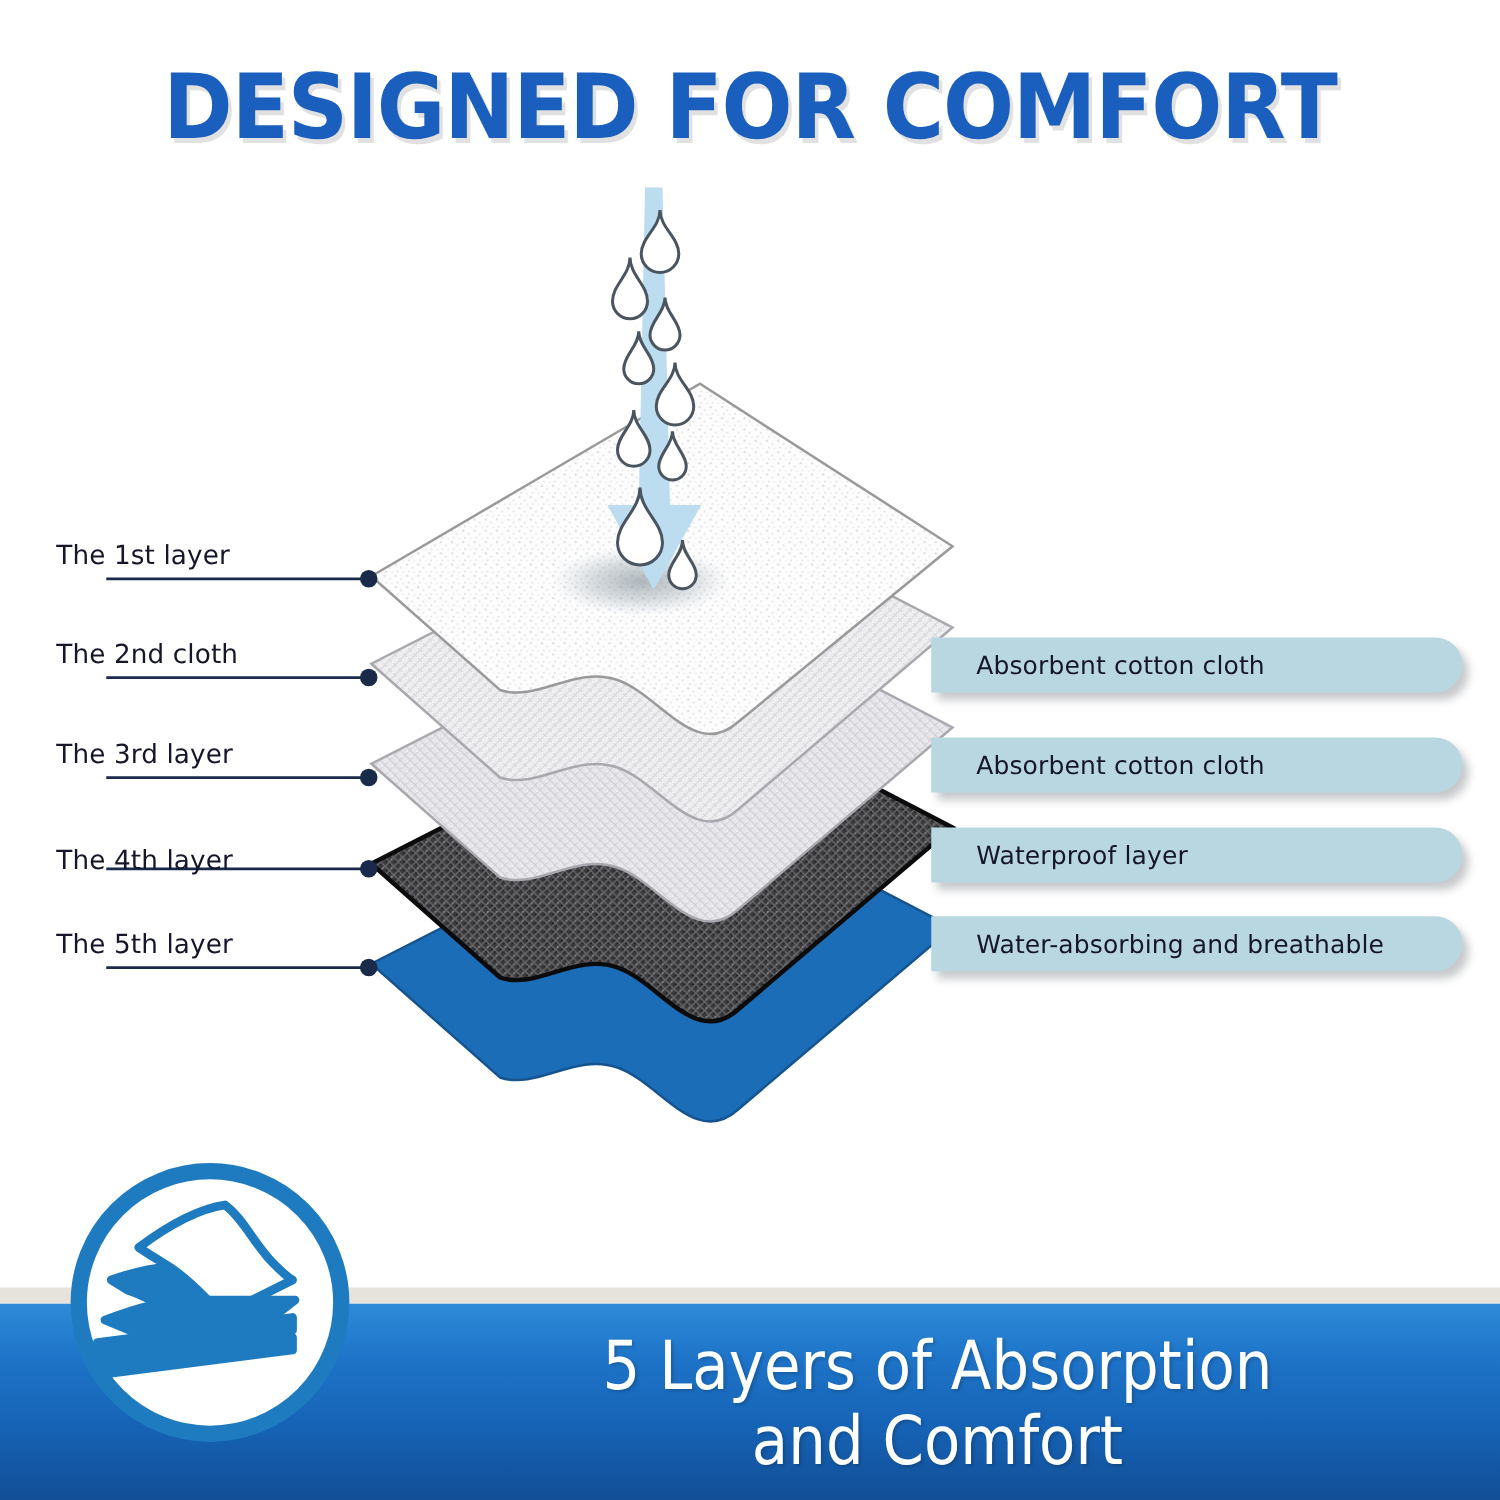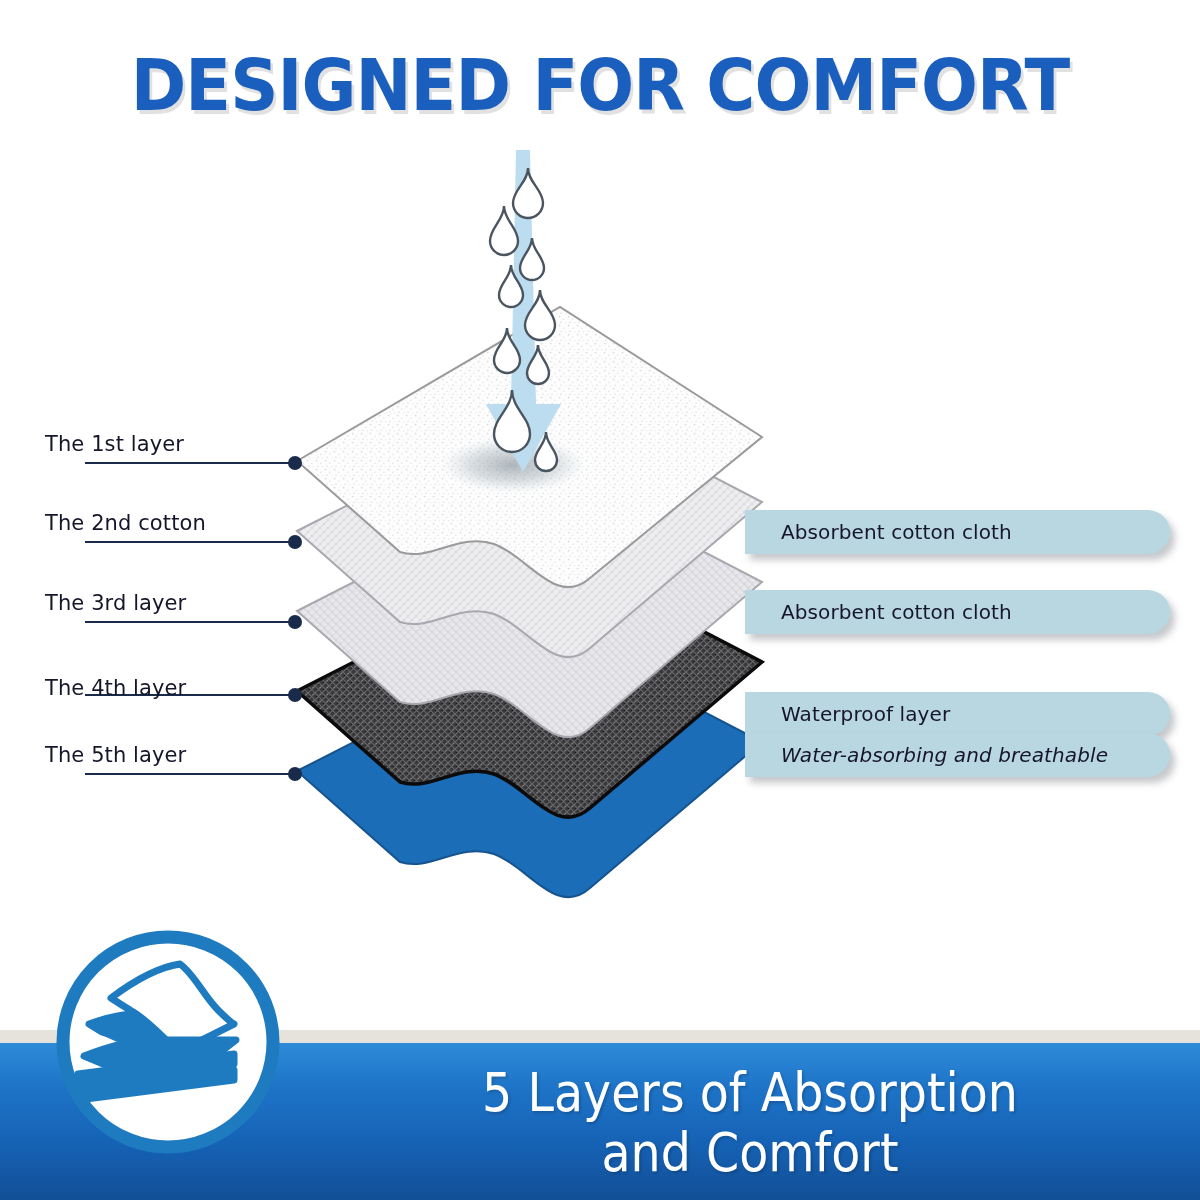--- a/index.html
+++ b/index.html
@@ -259,39 +259,39 @@
     <g fill="#1A2A4A">
       <circle cx="295" cy="463" r="7"></circle>
       <circle cx="295" cy="542" r="7"></circle>
       <circle cx="295" cy="622" r="7"></circle>
       <circle cx="295" cy="695" r="7"></circle>
       <circle cx="295" cy="774" r="7"></circle>
     </g>
   </svg>
 
   <div class="left-label" style="left:45px; top:432px;">The 1st layer</div>
-  <div class="left-label" style="left:45px; top:511px;">The 2nd cotton</div>
+  <div class="left-label" style="left:45px; top:511px;">The 2nd cloth</div>
   <div class="left-label" style="left:45px; top:591px;">The 3rd layer</div>
   <div class="left-label" style="left:45px; top:664px;margin-top:12px;">The 4th layer</div>
   <div class="left-label" style="left:45px; top:743px;">The 5th layer</div>
 
 
   <div class="pill" style="left:745px; top:510px; width:425px;">
     <span class="pill-text">Absorbent cotton cloth</span>
   </div>
 
   <div class="pill" style="left:745px; top:590px; width:425px;">
     <span class="pill-text">Absorbent cotton cloth</span>
   </div>
 
-  <div class="pill" style="left:745px; top:692px; width:425px;">
+  <div class="pill" style="left:745px; top:662px; width:425px;">
     <span class="pill-text">Waterproof layer</span>
   </div>
 
-  <div class="pill" style="left:745px; top:733px; width:425px;font-style:italic;">
+  <div class="pill" style="left:745px; top:733px; width:425px;">
     <span class="pill-text">Water-absorbing and breathable</span>
   </div>
 
 </div>
 
 <div id="bottom-strip"></div>
 
 <div id="bottom-banner"></div>
 
 <div id="banner-text">

